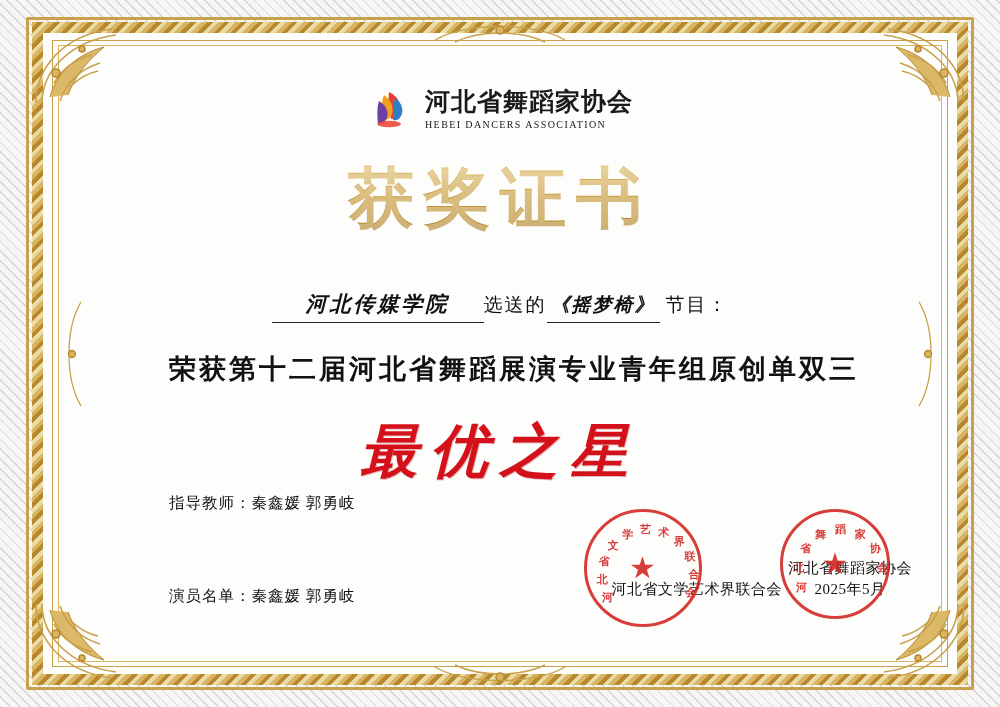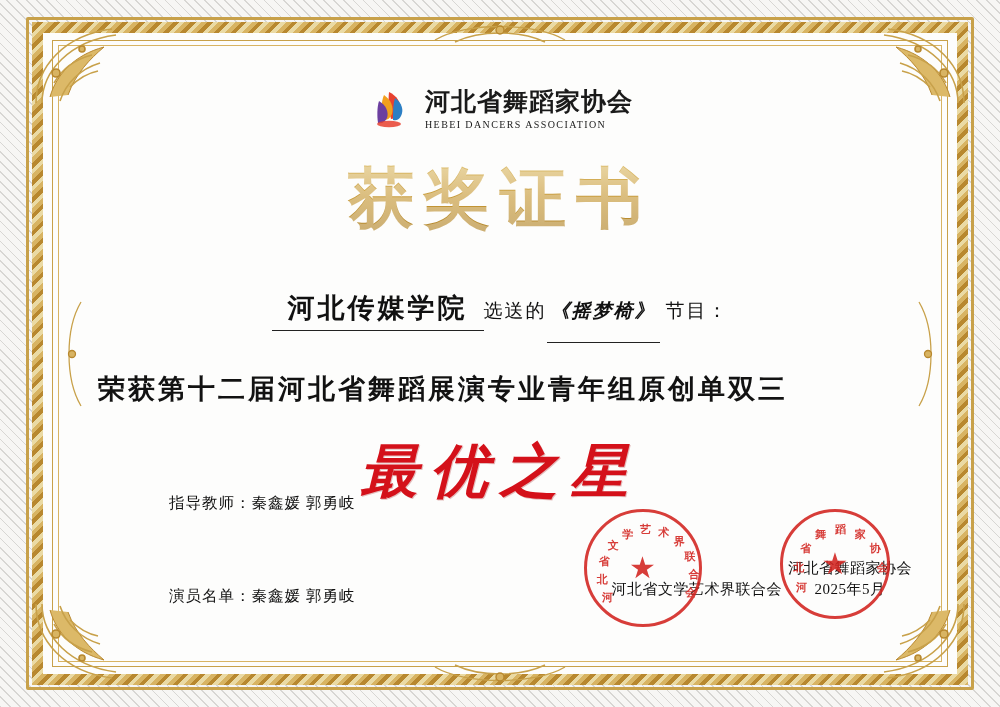--- a/index.html
+++ b/index.html
@@ -165,46 +165,48 @@
   .line-school {
     margin-top: 46px;
     display: flex;
     align-items: baseline;
     justify-content: center;
     font-size: 20px;
     color: #111;
   }
   .school-name {
     font-family: "Liberation Serif", "DejaVu Serif", serif;
-    font-size: 27px;
+    font-size: 21px;
     font-weight: bold;
     letter-spacing: 3px;
     border-bottom: 1.4px solid #222;
     padding: 0 16px 4px 16px;
     min-width: 180px;
     text-align: center;
+    font-style: italic;
   }
   .school-mid, .school-prog, .school-tail {
     font-family: "Liberation Serif", "DejaVu Serif", serif;
     font-size: 19px;
     letter-spacing: 2px;
     padding-bottom: 4px;
   }
   .school-mid { }
   .school-prog {
     font-weight: bold;
     border-bottom: 1.4px solid #222;
-    padding: 0 4px 18px 4px;
+    padding: 0 4px 4px 4px;
     font-style: italic;
   }
   .school-tail { margin-left: 6px; }
 
   
   .line-award {
     margin-top: 28px;
+    text-align: center;
     font-family: "DejaVu Sans", "Liberation Sans", sans-serif;
     font-size: 27px;
     font-weight: bold;
     letter-spacing: 3px;
     color: #121212;
     margin-left: 28px;
   }
 
   
   .prize {

